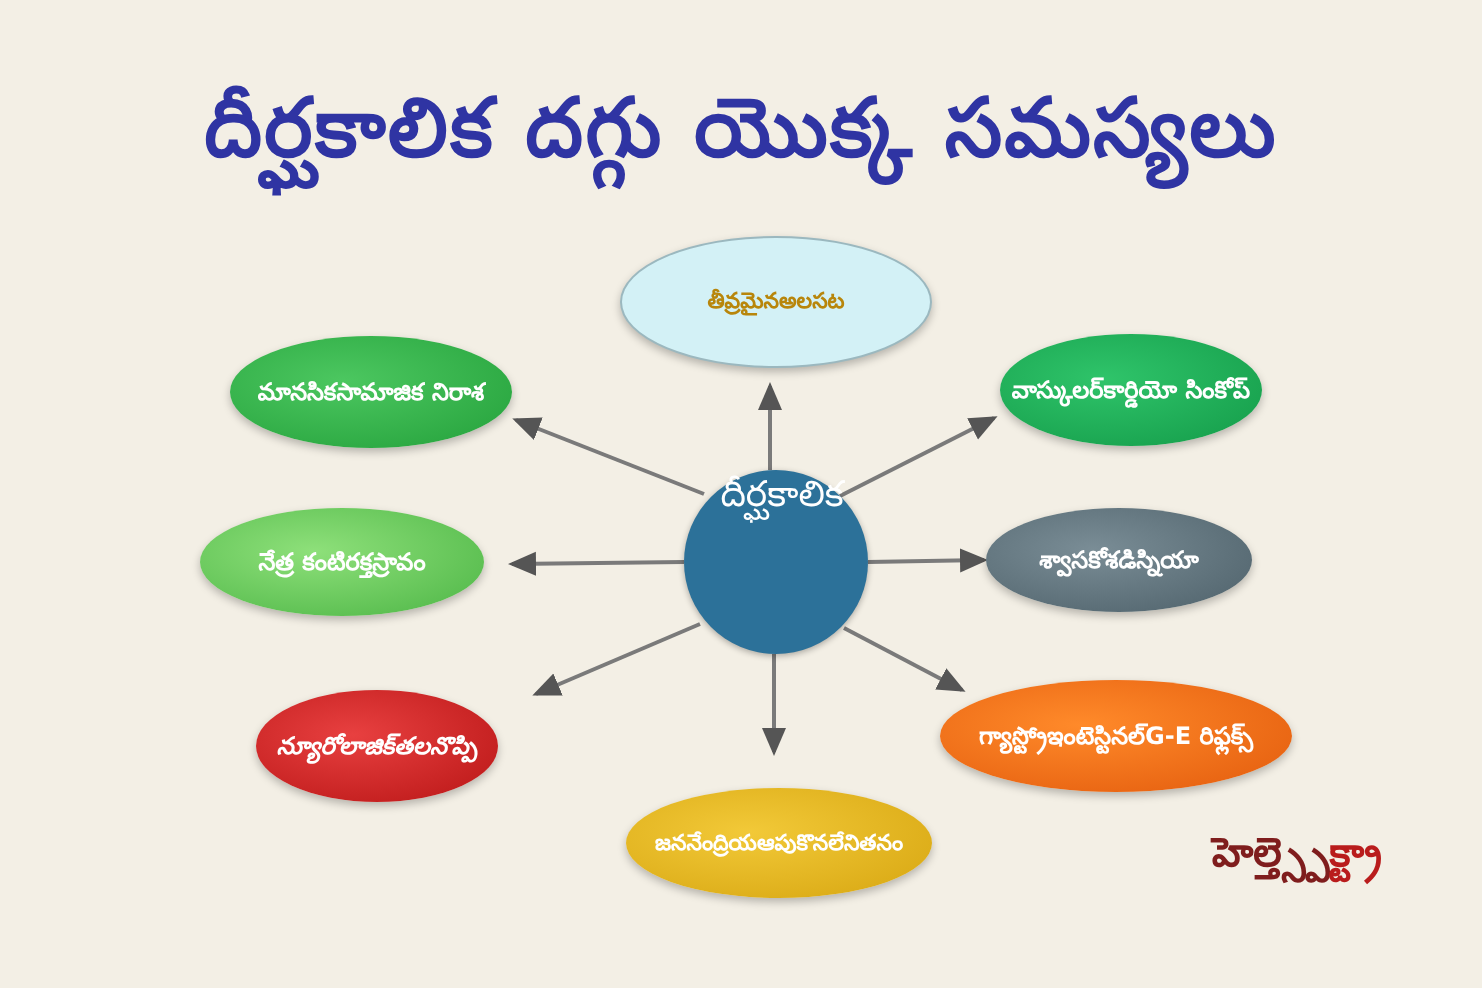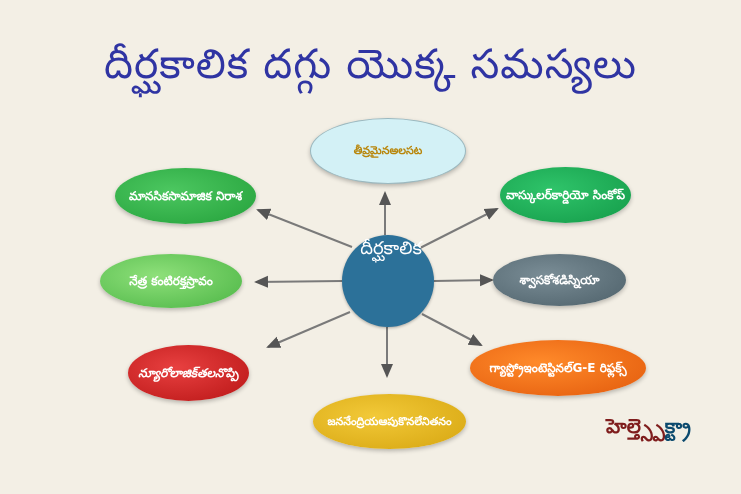--- a/index.html
+++ b/index.html
@@ -4,21 +4,21 @@
 <style>
   * { margin:0; padding:0; box-sizing:border-box; }
   html, body { width:741px; height:494px; overflow:hidden; }
   body {
     background:#f3efe5;
     font-family: "DejaVu Sans", sans-serif;
     position:relative;
   }
   .title {
     position:absolute; left:0; top:40px; width:741px; text-align:center;
-    color:#2f34a3; font-size:41px; font-weight:normal; letter-spacing:1px;
+    color:#2f34a3; font-size:41px; font-weight:bold; letter-spacing:1px;
   }
   svg.arrows { position:absolute; left:0; top:0; }
   .node {
     position:absolute; border-radius:50%;
     display:flex; flex-direction:row; align-items:center; justify-content:center;
     text-align:center; color:#ffffff; font-size:12px; font-weight:bold; line-height:18px;
     box-shadow: 0 2px 4px rgba(0,0,0,0.25);
   }
   .center-node {
     position:absolute; left:342px; top:235px; width:92px; height:92px; border-radius:50%;
@@ -29,21 +29,21 @@
   .n-top { left:310px; top:118px; width:156px; height:66px; background:#d3f1f6; border:1px solid #9bb8bf; color:#b8860b; font-size:11px; }
   .n-tl { left:115px; top:168px; width:141px; height:56px; background:radial-gradient(ellipse at 40% 40%, #4cc760, #23a03a); }
   .n-tr { left:500px; top:167px; width:131px; height:56px; background:radial-gradient(ellipse at 40% 40%, #2fc46a, #139a48); }
   .n-l { left:100px; top:254px; width:142px; height:54px; background:radial-gradient(ellipse at 40% 40%, #8ee07a, #4cb545); }
   .n-r { left:493px; top:254px; width:133px; height:52px; background:radial-gradient(ellipse at 40% 40%, #7a8d96, #4d6069);font-family:Liberation Serif, serif; }
   .n-bl { left:128px; top:345px; width:121px; height:56px; background:radial-gradient(ellipse at 40% 40%, #e84040, #b81515);font-style:italic; }
   .n-br { left:470px; top:340px; width:176px; height:56px; background:radial-gradient(ellipse at 40% 40%, #ff8a2a, #e25a0c); }
   .n-b { left:313px; top:394px; width:153px; height:55px; background:radial-gradient(ellipse at 40% 40%, #f2c938, #d6a510); font-size:11px; }
   .logo { position:absolute; left:606px; top:414px; font-size:20px; font-weight:bold; }
   .logo .a { color:#7f1d1d; }
-  .logo .b { color:#0c4a6e; }
+  .logo .b { color:#b91c1c; }
 </style>
 </head>
 <body>
 
 <div class="title">దీర్ఘకాలిక దగ్గు యొక్క సమస్యలు</div>
 
 <svg class="arrows" width="741" height="494">
   <defs>
     <marker id="ah" markerWidth="8" markerHeight="8" refX="6" refY="4" orient="auto">
       <path d="M0,1 L7,4 L0,7 Z" fill="#555"></path>

